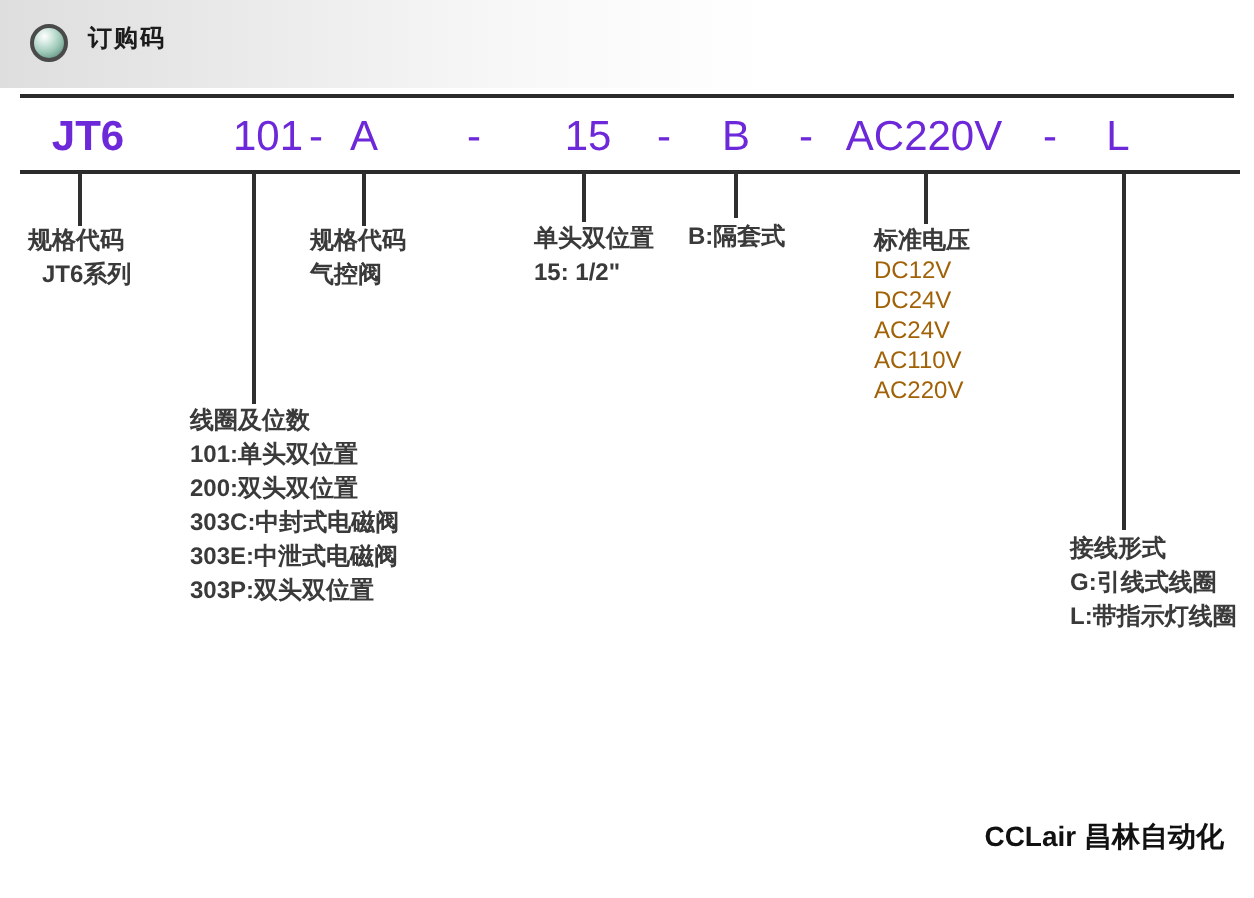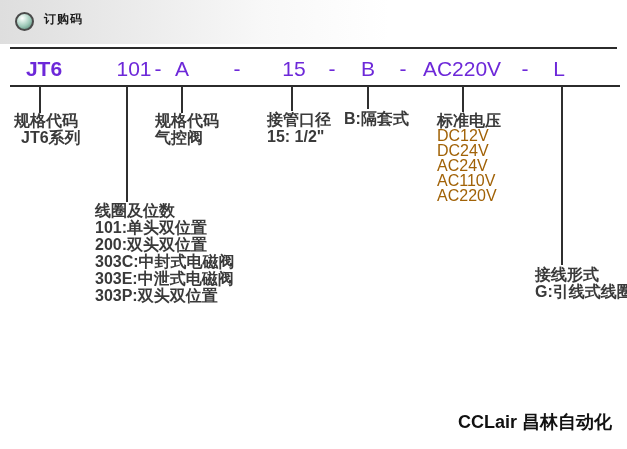--- a/index.html
+++ b/index.html
@@ -27,28 +27,28 @@
   
   .seg{
     position:absolute;top:57px;transform:translateX(-50%);
     font-size:21px;color:#6d28d9;white-space:nowrap;
   }
   .seg.b{font-weight:bold;}
   
   .tick{position:absolute;width:2px;background:#2f2f2f;}
   
   .callout{
-    position:absolute;font-size:16px;line-height:17px;font-weight:bold;color:#3a3a3a;
+    position:absolute;font-size:12px;line-height:17px;font-weight:bold;color:#3a3a3a;
     white-space:nowrap;
   }
   .callout.tight{line-height:15px;}
   .callout .ind{padding-left:7px;text-align:center;}
   .callout .lat{font-weight:normal;color:#a16207;}
   .brand{
-    position:absolute;right:15px;top:410px;font-size:18px;font-weight:600;color:#111;
+    position:absolute;right:15px;top:410px;font-size:14px;font-weight:600;color:#111;
     white-space:nowrap;
   }
 </style>
 </head>
 <body>
 
 <div class="page">
 
   <div class="hdr">
     <span class="orb"></span>
@@ -94,37 +94,38 @@
     <div>303E:中泄式电磁阀</div>
     <div>303P:双头双位置</div>
   </div>
 
   <div class="callout" style="left:155px;top:112px">
     <div>规格代码</div>
     <div>气控阀</div>
   </div>
 
   <div class="callout" style="left:267px;top:111px">
-    <div>接管口径</div>
+    <div>单头双位置</div>
     <div>15: 1/2"</div>
   </div>
 
   <div class="callout" style="left:344px;top:110px">
     <div>B:隔套式</div>
   </div>
 
   <div class="callout tight" style="left:437px;top:113px">
     <div>标准电压</div>
     <div class="lat">DC12V</div>
     <div class="lat">DC24V</div>
     <div class="lat">AC24V</div>
     <div class="lat">AC110V</div>
     <div class="lat">AC220V</div>
   </div>
 
   <div class="callout" style="left:535px;top:266px">
     <div>接线形式</div>
     <div>G:引线式线圈</div>
+    <div>L:带指示灯线圈</div>
   </div>
 
   <div class="brand">CCLair 昌林自动化</div>
 
 </div>
 
 </body></html>

